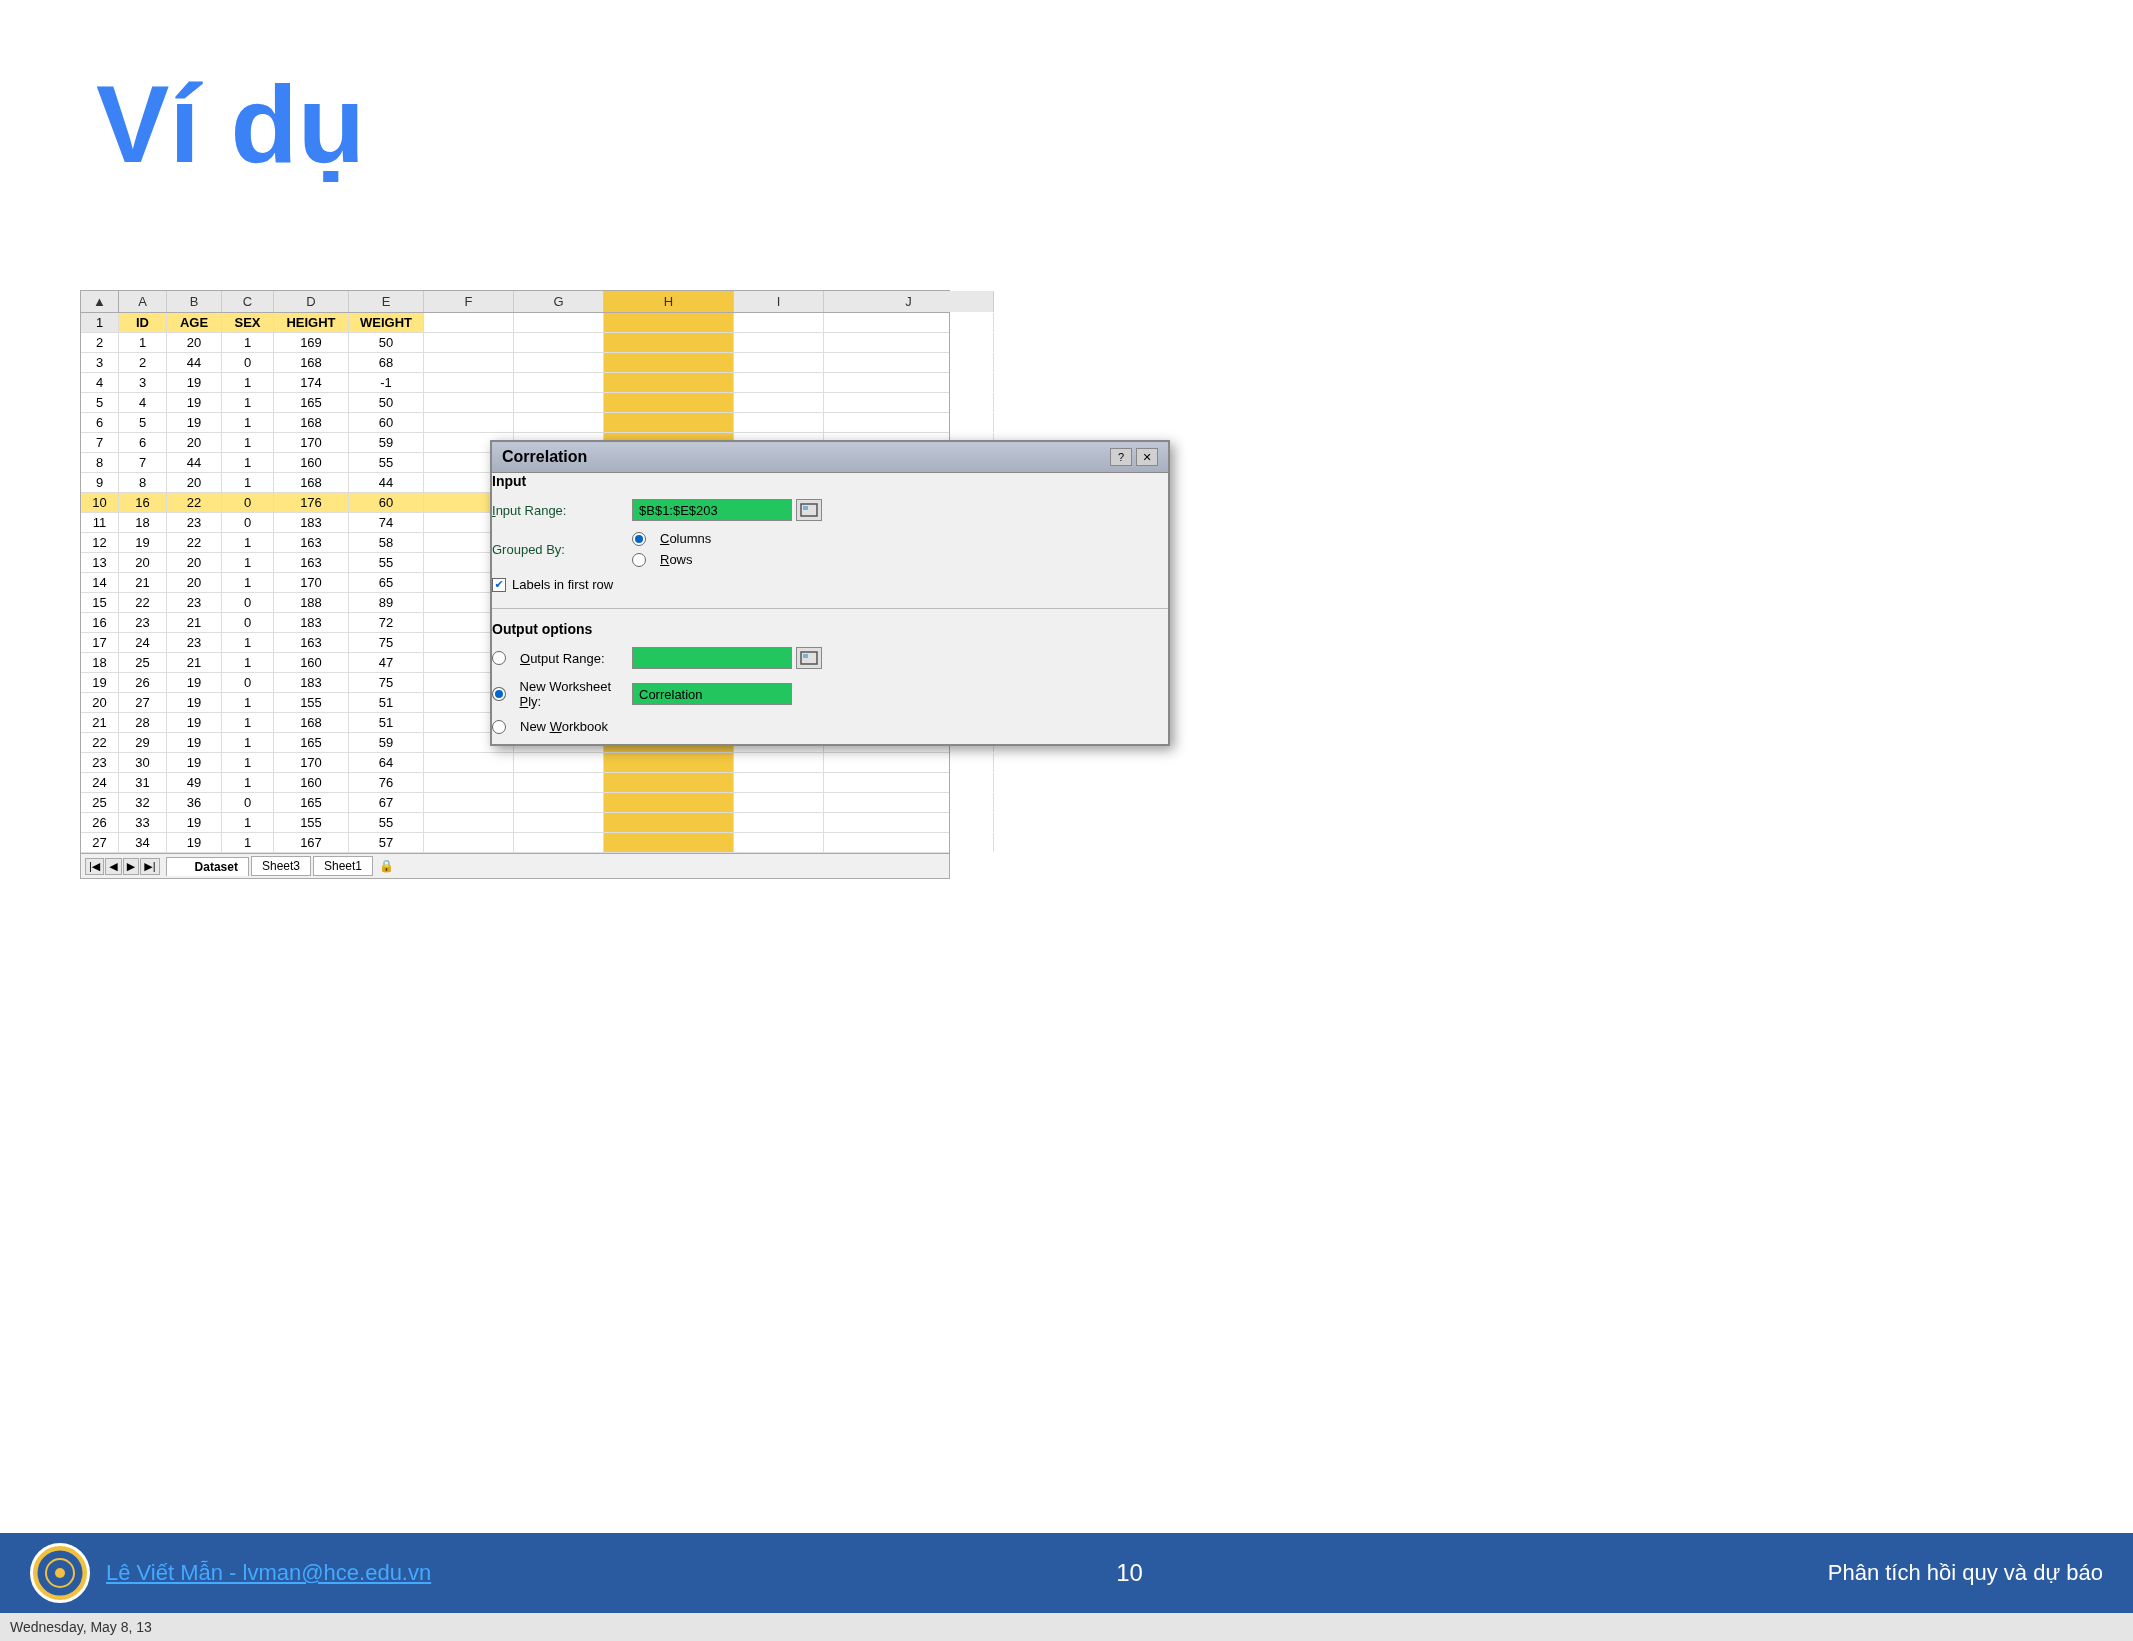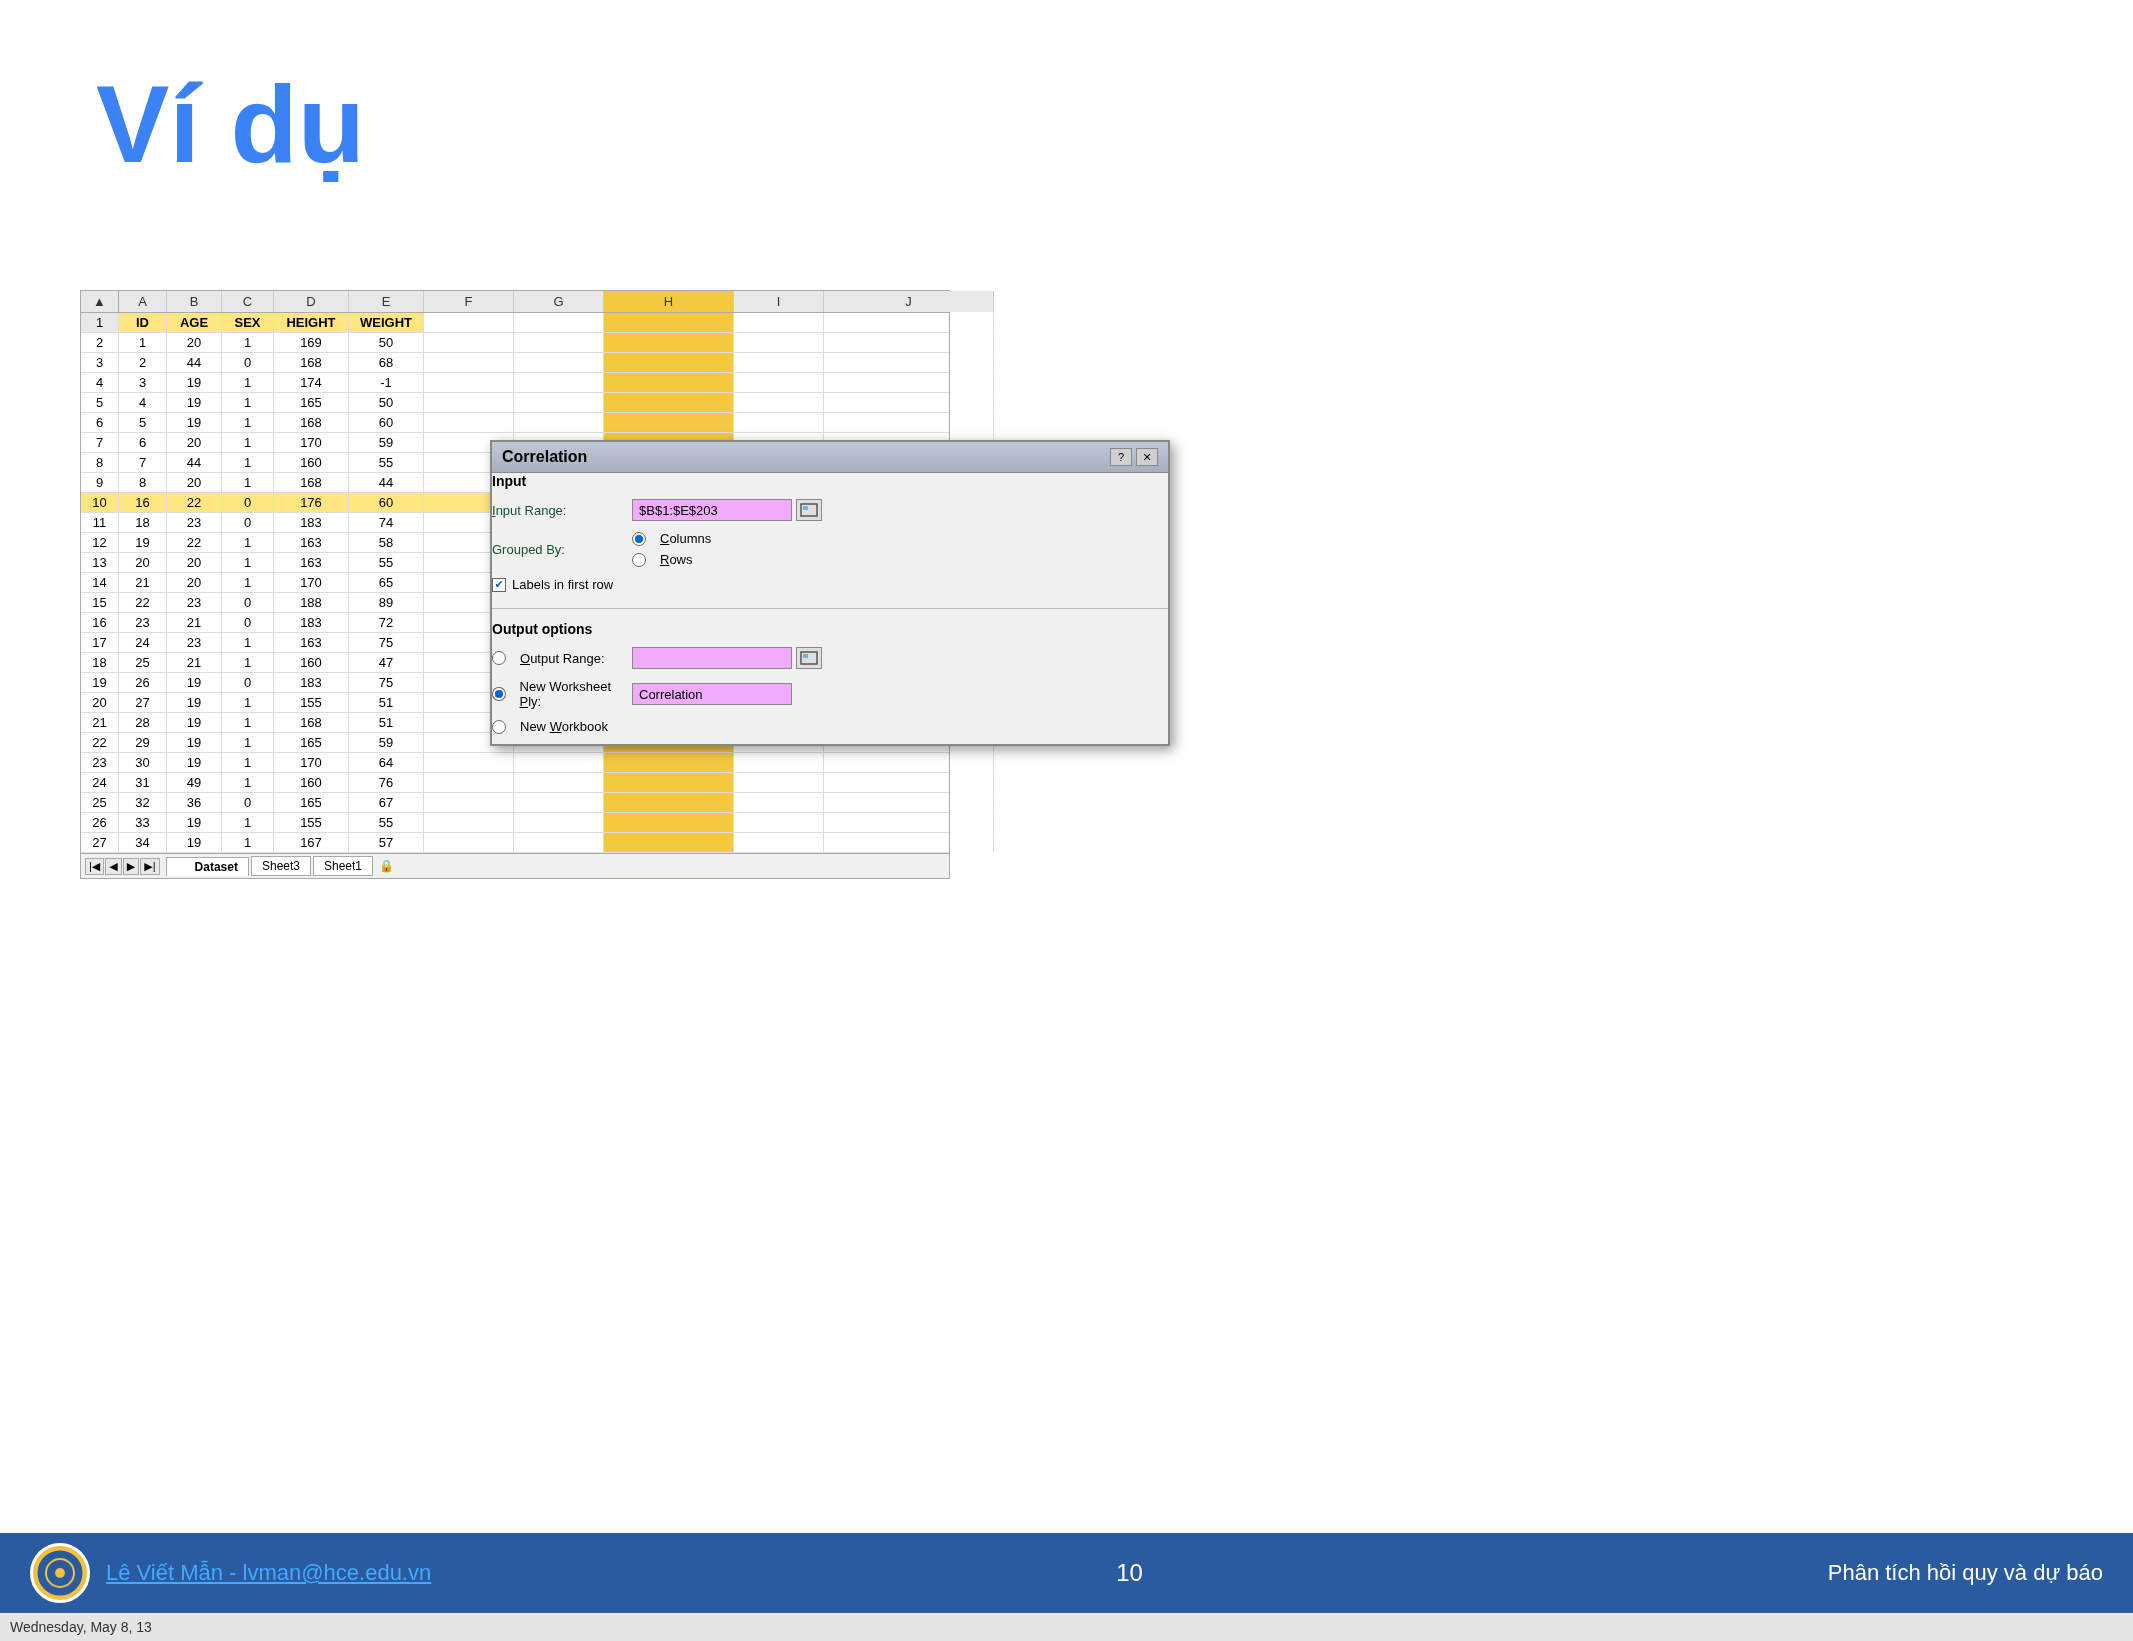--- a/index.html
+++ b/index.html
@@ -222,21 +222,21 @@
     .form-label u { text-decoration: underline; }
 
     .form-input-group {
       display: flex;
       align-items: center;
       gap: 4px;
     }
 
     .text-input {
       border: 1px solid #888;
-      background: #f0abfc;
+      background: #22c55e;
       padding: 2px 6px;
       font-size: 13px;
       width: 160px;
       height: 22px;
     }
 
     .range-btn {
       width: 26px;
       height: 22px;
       background: #e0e0e0;

